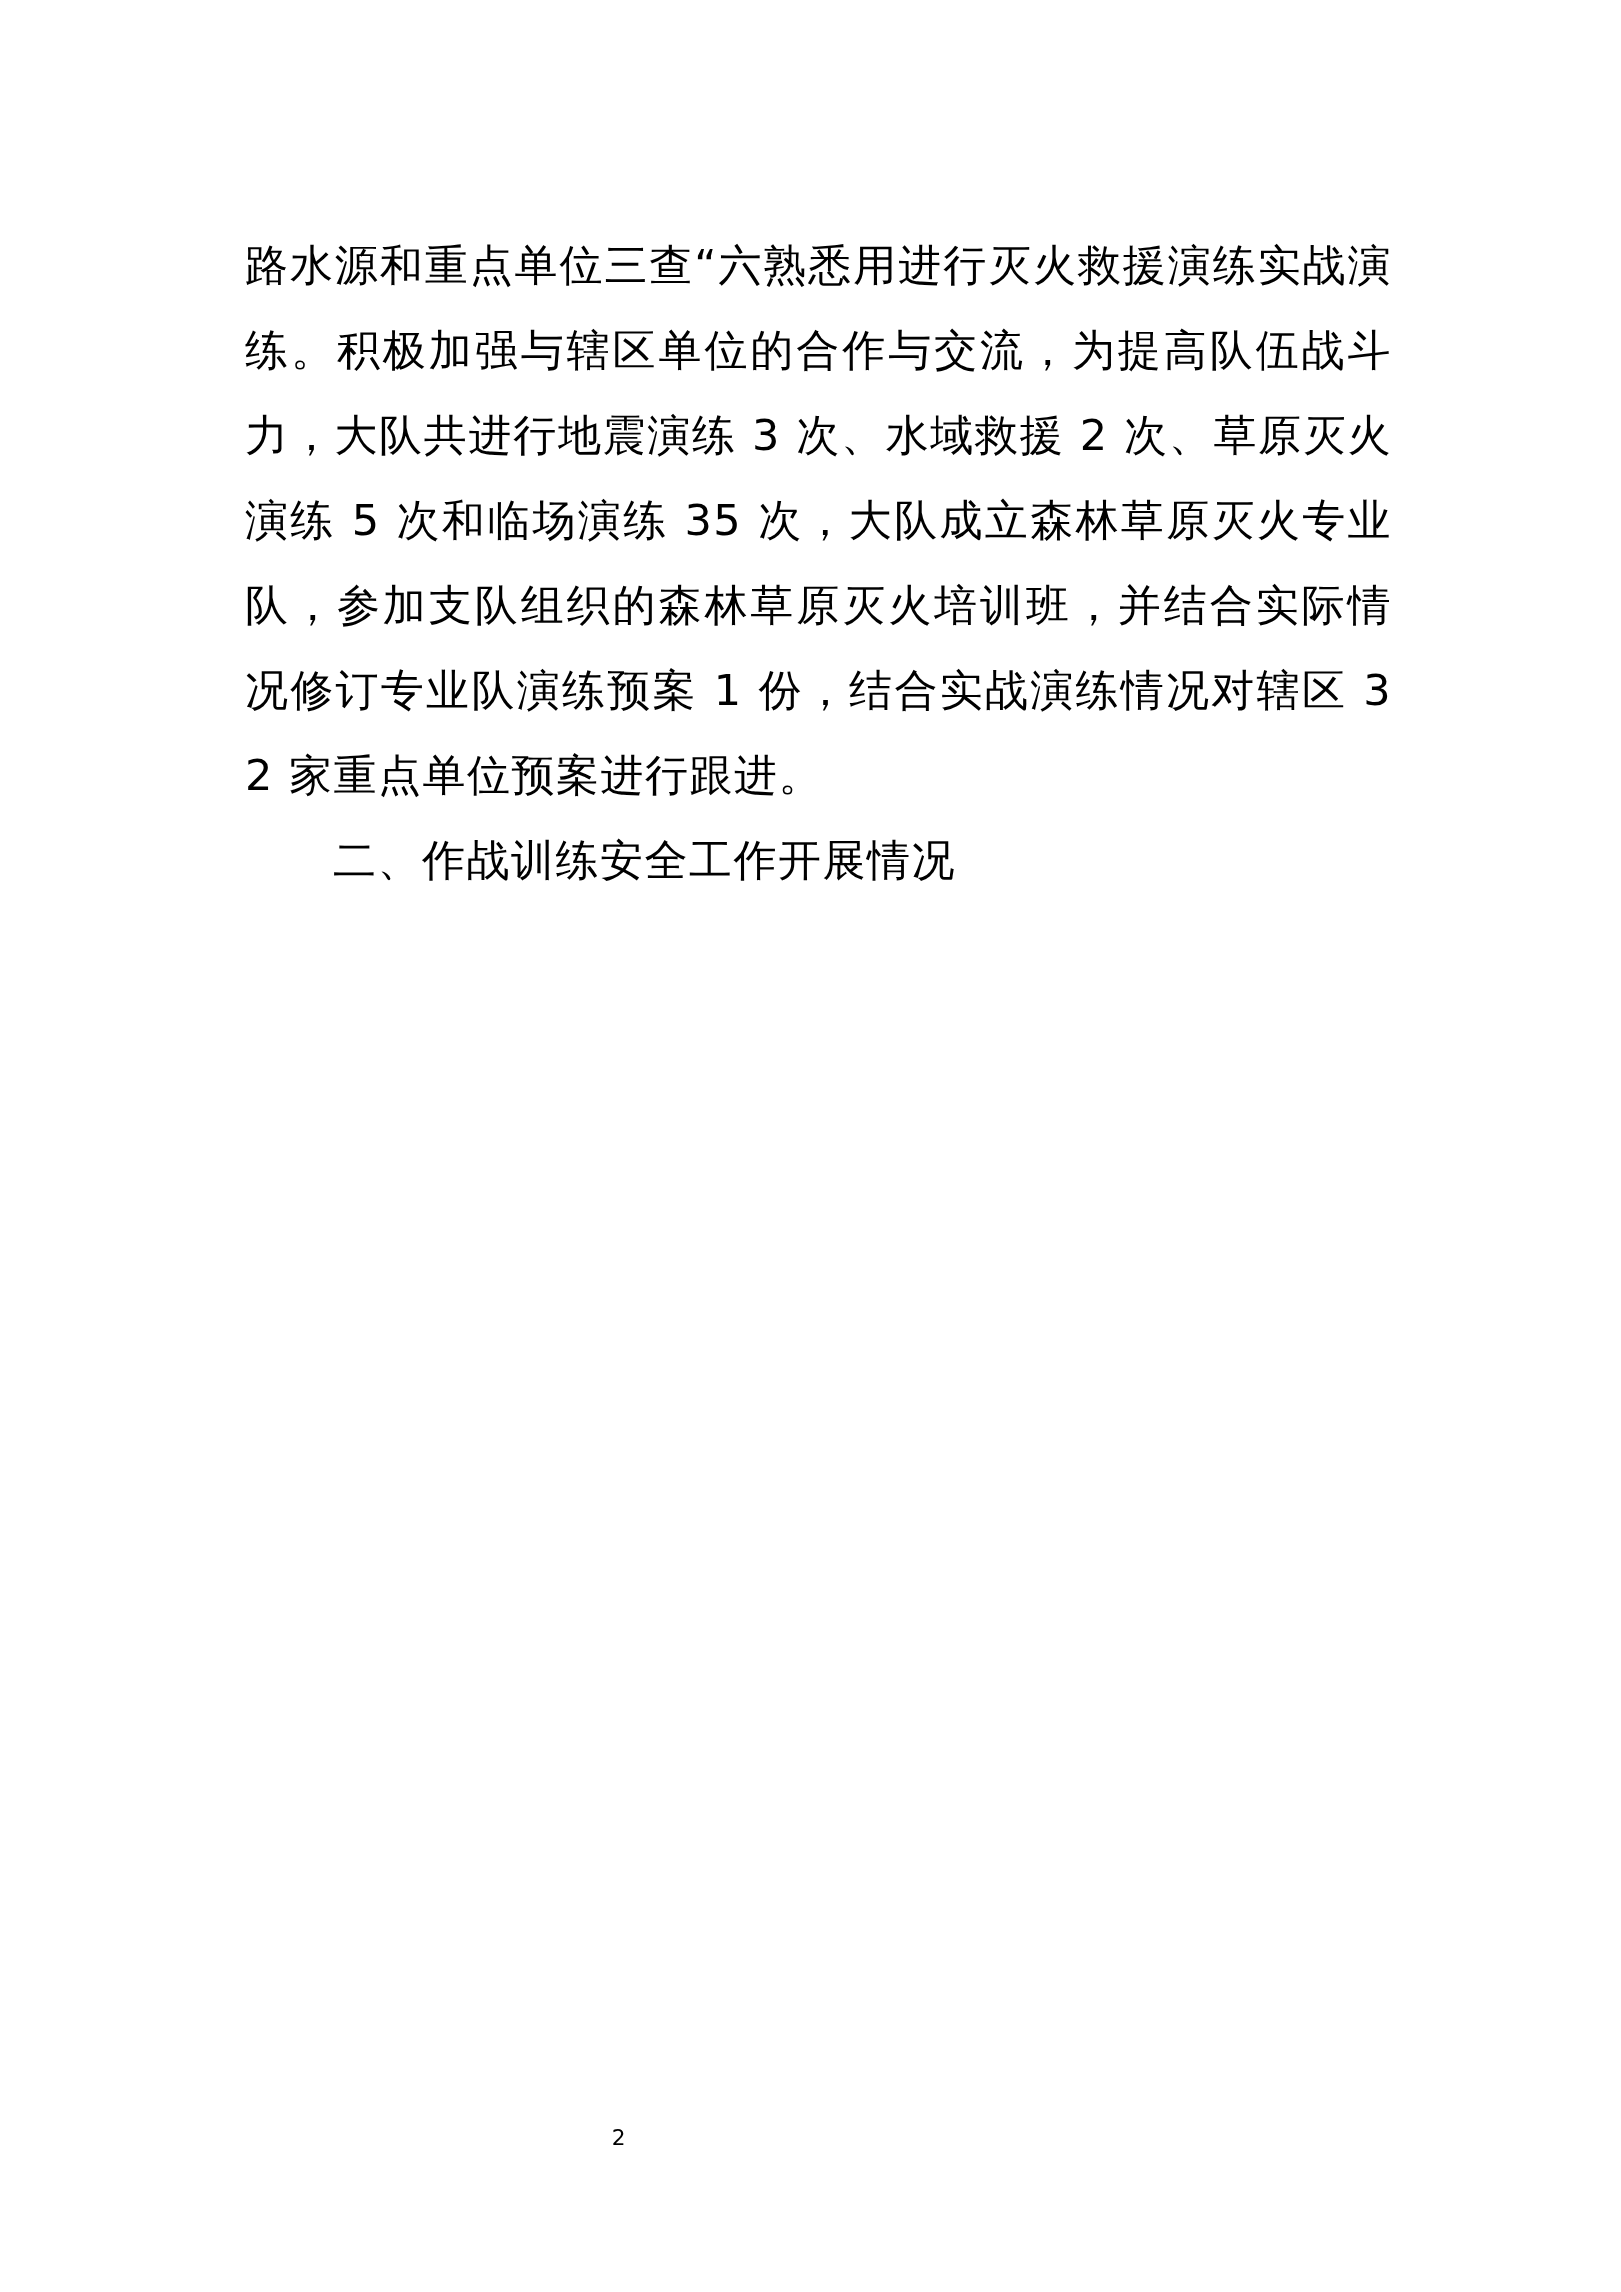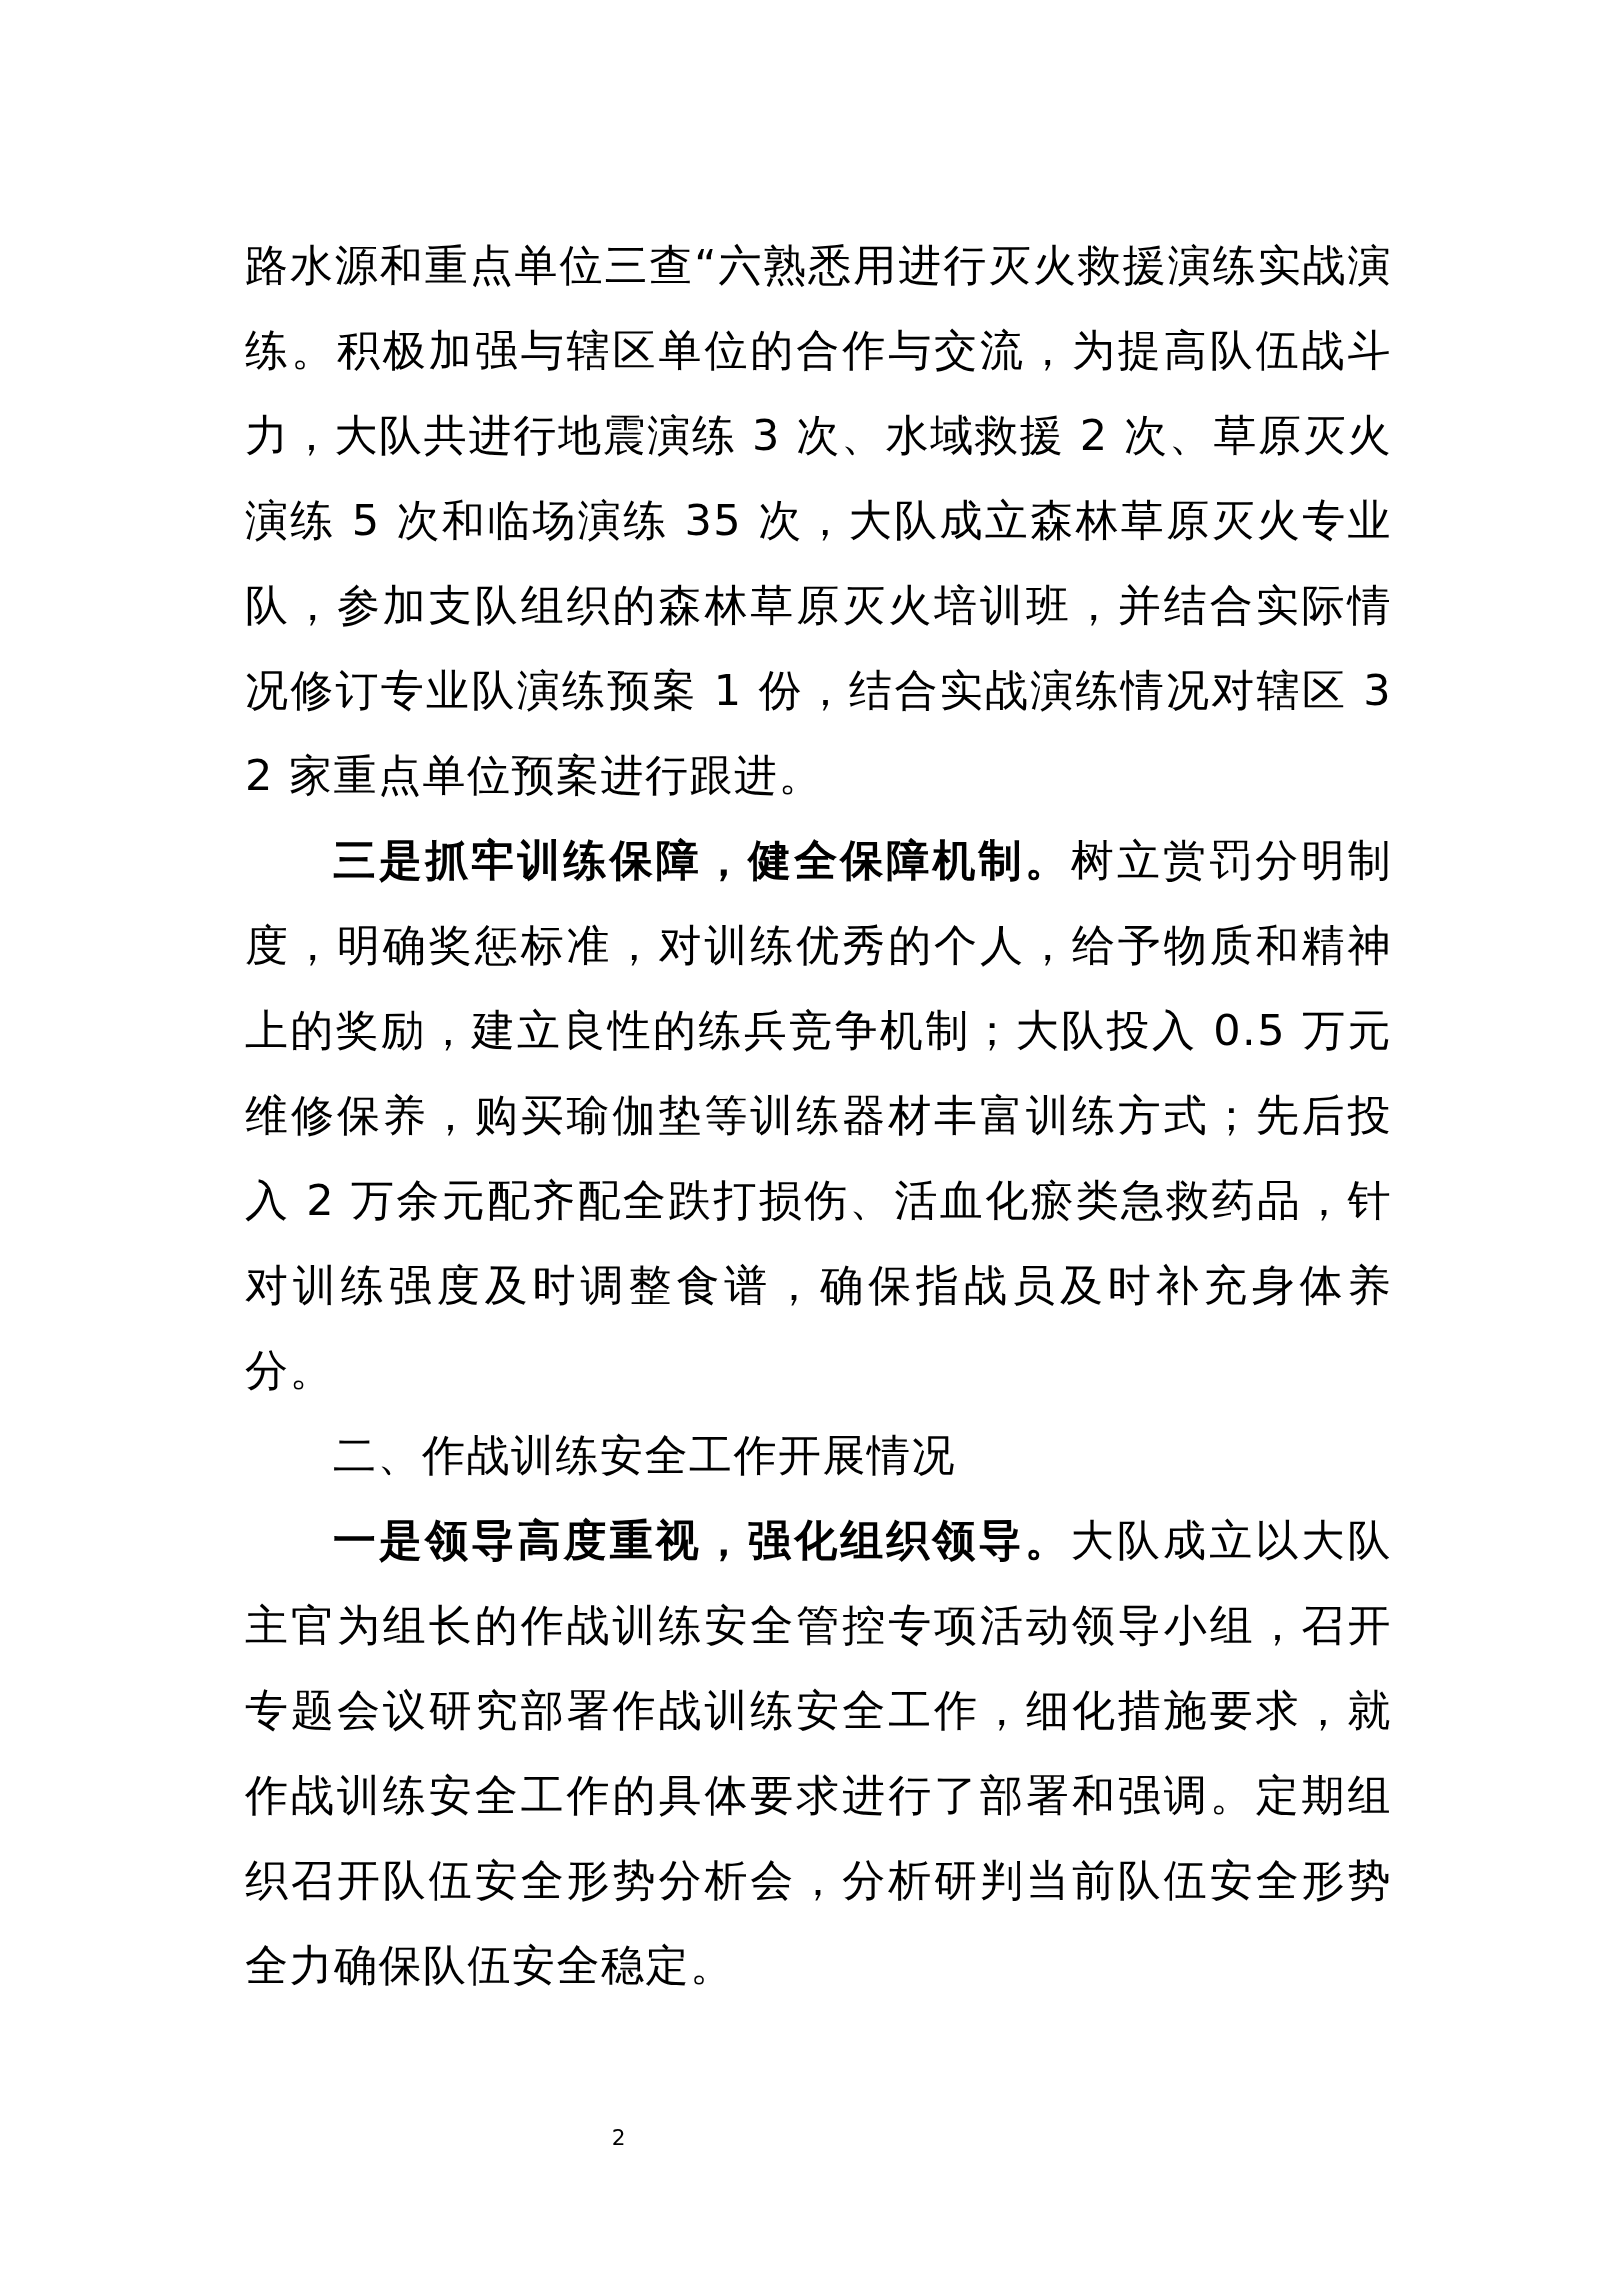--- a/index.html
+++ b/index.html
@@ -59,30 +59,24 @@
 </head>
 <body>
 
 <div class="page">
   <div class="body-text">
 
     <p class="para">
       <span class="lead"></span><span>路水源和重点单位三查“六熟悉用进行灭火救援演练实战演练。积极加强与辖区单位的合作与交流，为提高队伍战斗力，大队共进行地震演练 3 次、水域救援 2 次、草原灭火演练 5 次和临场演练 35 次，大队成立森林草原灭火专业队，参加支队组织的森林草原灭火培训班，并结合实际情况修订专业队演练预案 1 份，结合实战演练情况对辖区 32 家重点单位预案进行跟进。</span>
     </p>
 
-    <p class="para indent">
-      <span class="lead">三是抓牢训练保障，健全保障机制。</span><span>树立赏罚分明制度，明确奖惩标准，对训练优秀的个人，给予物质和精神上的奖励，建立良性的练兵竞争机制；大队投入 0.5 万元维修保养，购买瑜伽垫等训练器材丰富训练方式；先后投入 2 万余元配齐配全跌打损伤、活血化瘀类急救药品，针对训练强度及时调整食谱，确保指战员及时补充身体养分。</span>
-    </p>
 
     <p class="para indent">
       <span class="lead"></span><span>二、作战训练安全工作开展情况</span>
     </p>
 
 
-    <p class="para indent">
-      <span class="lead">一是领导高度重视，强化组织领导。</span><span>大队成立以大队主官为组长的作战训练安全管控专项活动领导小组，召开专题会议研究部署作战训练安全工作，细化措施要求，就作战训练安全工作的具体要求进行了部署和强调。定期组织召开队伍安全形势分析会，分析研判当前队伍安全形势全力确保队伍安全稳定。</span>
-    </p>
 
   </div>
 
   <div class="page-number">2</div>
 </div>
 
 
 </body></html>

